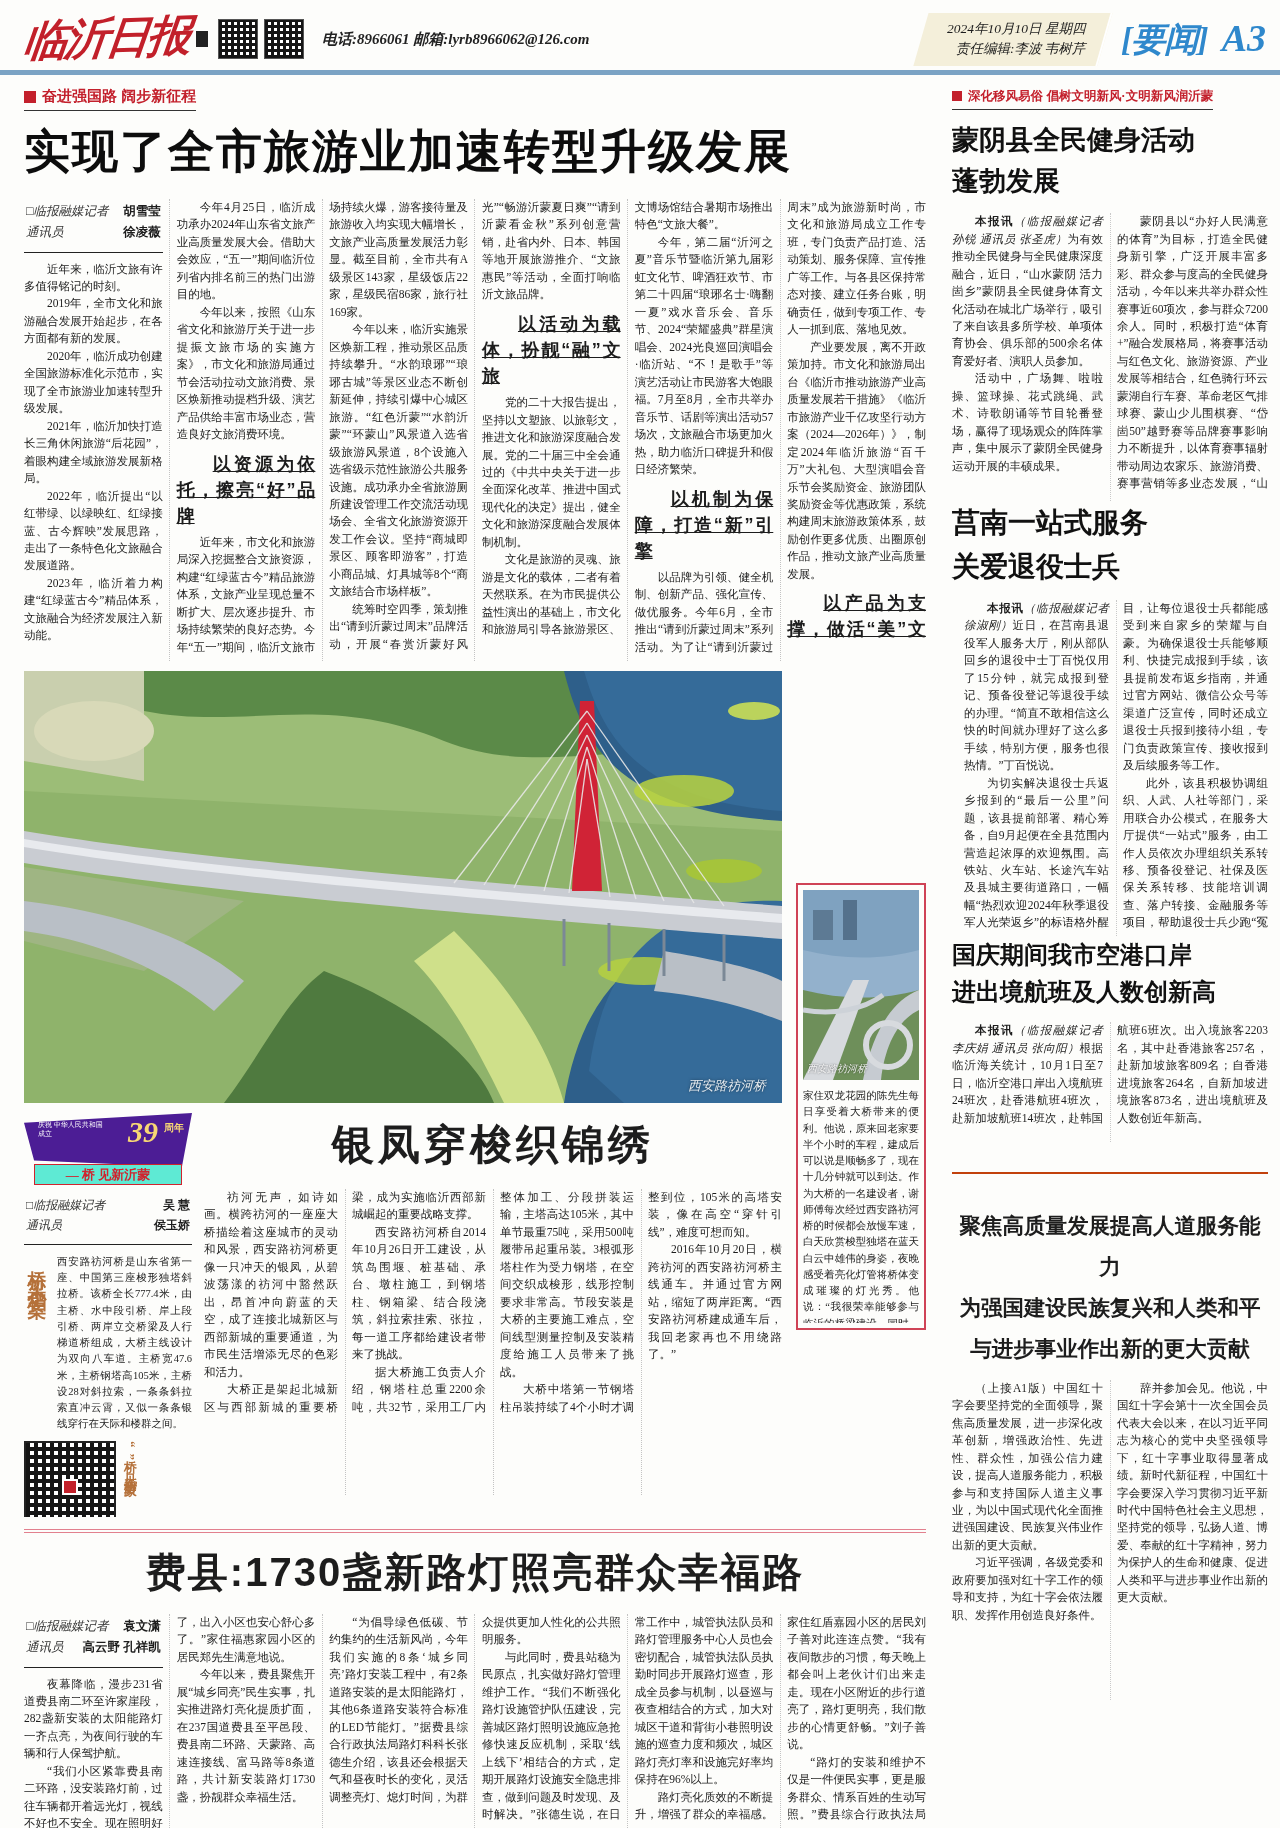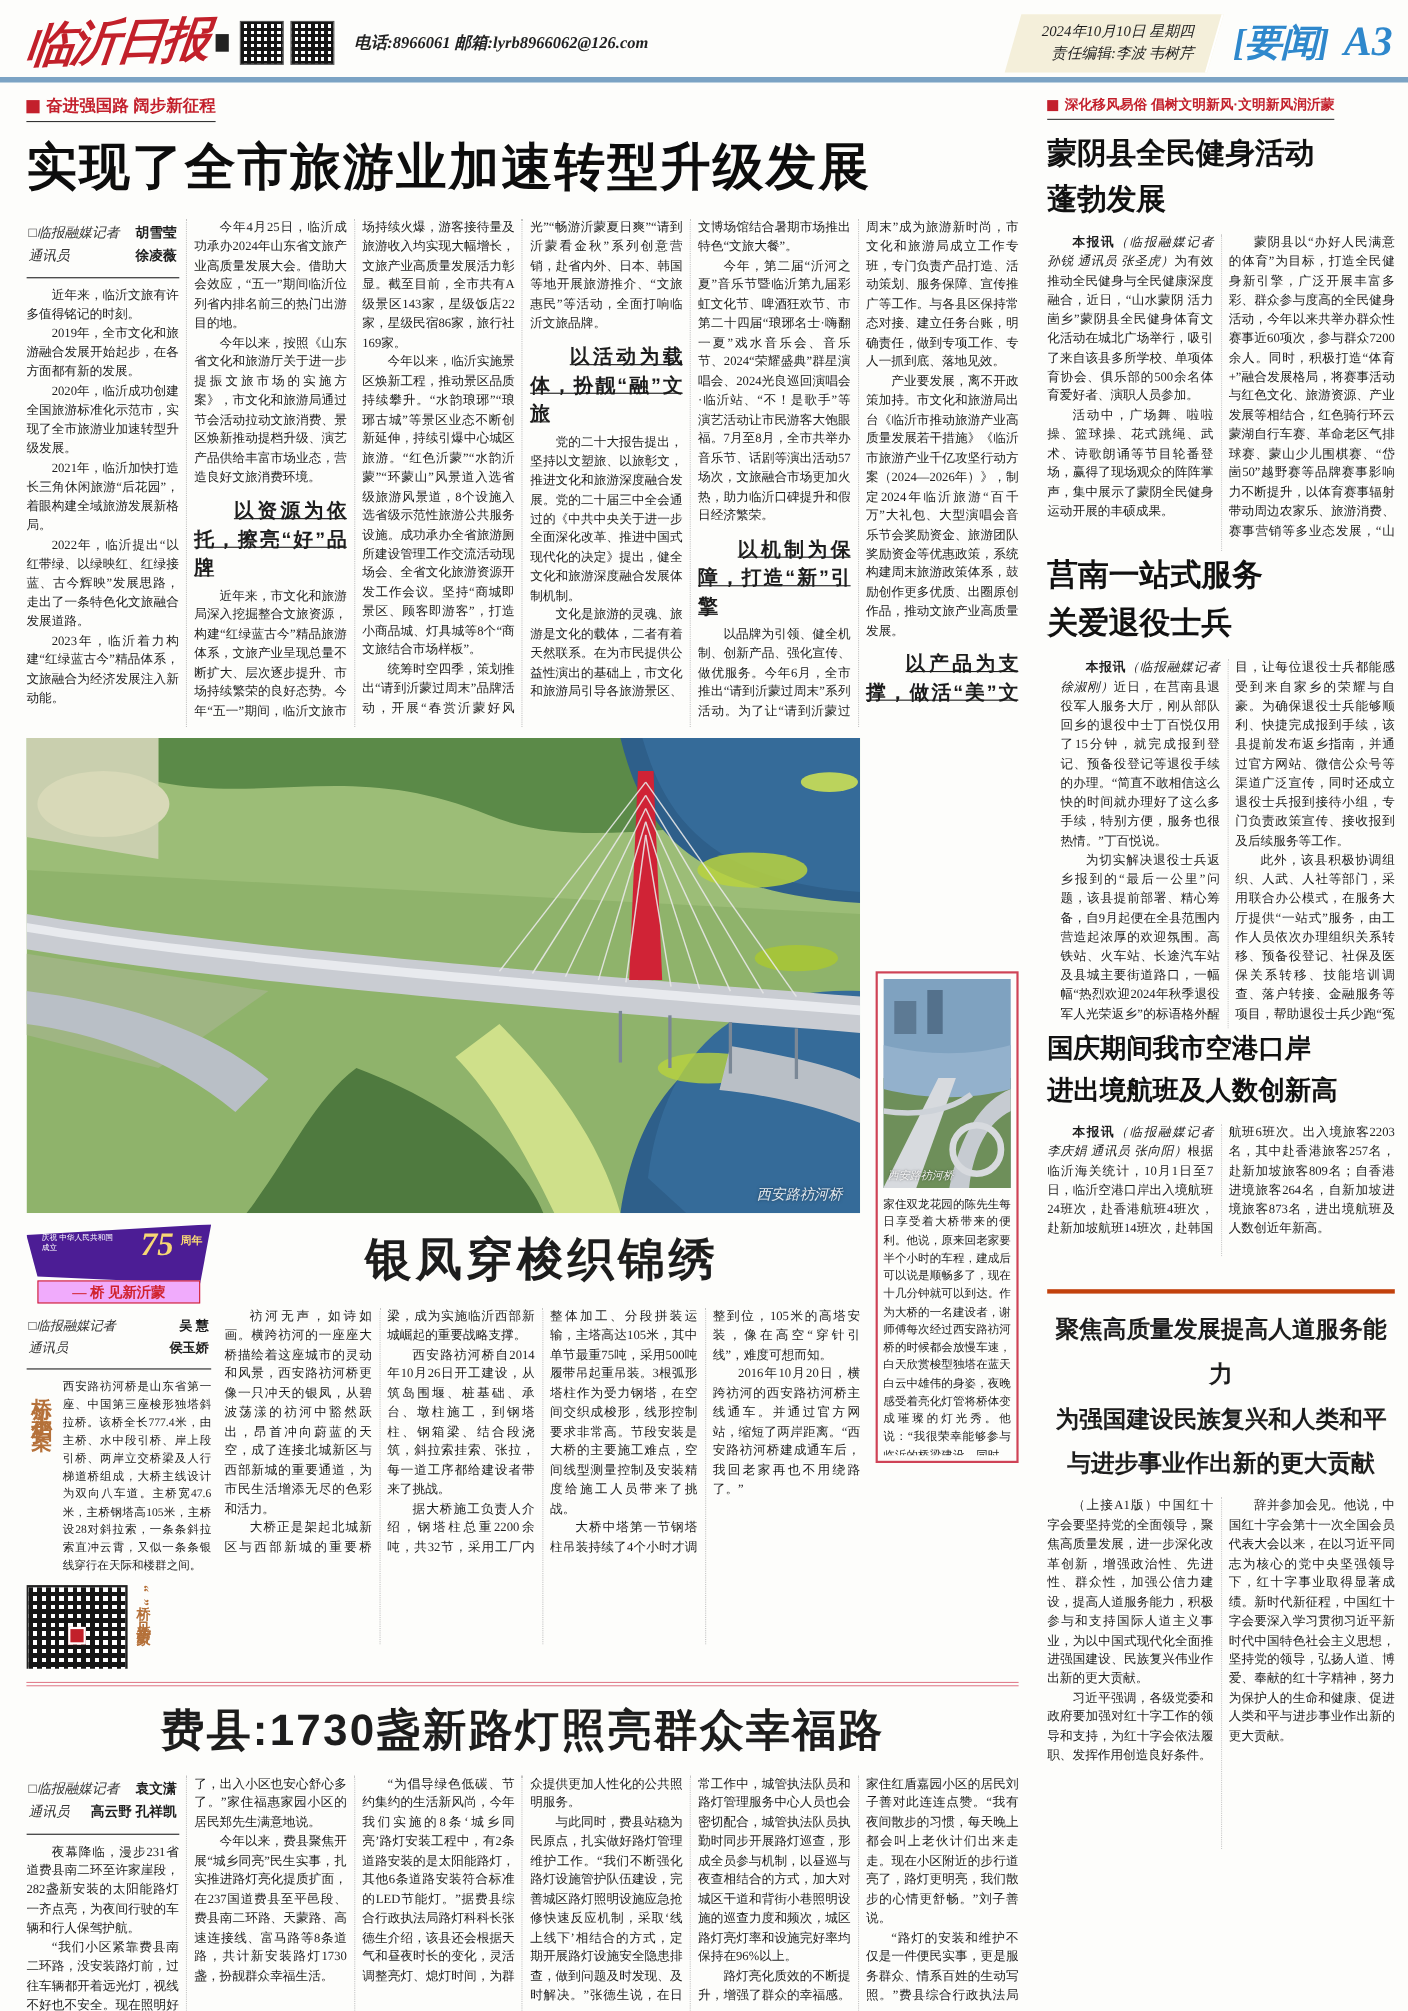--- a/index.html
+++ b/index.html
@@ -65,21 +65,21 @@
 
   
   .yinfeng { display:flex; gap:12px; margin-top:10px; height:404px; overflow:hidden; }
   .yf-sidebar { width:168px; }
   .banner { position:relative; height:72px; }
   .banner-flag { position:absolute; inset:0 0 18px 0; background:#4c1d95;
                  clip-path:polygon(0 18%,100% 0,94% 100%,6% 88%); color:#fff; padding:8px 12px 0 14px; }
   .b-small { display:block; font-size:7px; line-height:1.3; width:70px; }
   .b-75 { position:absolute; top:2px; right:34px; font-size:30px; font-weight:900; font-style:italic; color:#f7d774; }
   .b-zhou { position:absolute; top:8px; right:8px; font-size:10px; color:#f7d774; font-weight:bold; }
-  .banner-strip { position:absolute; left:10px; right:10px; bottom:0; background:#f0abfc; border:1px solid #d0232e;
+  .banner-strip { position:absolute; left:10px; right:10px; bottom:0; background:#5eead4; border:1px solid #d0232e;
                   color:#d0232e; font-weight:900; font-size:13px; text-align:center; line-height:1.5; }
   .yf-byline { border-bottom:1.5px solid #222; padding:6px 2px 8px; margin-top:4px; font-size:12px; }
   .archive { display:flex; gap:7px; margin-top:9px; }
   .archive-label { writing-mode:vertical-rl; font-size:19px; font-weight:bold; color:#b5713a;
                    letter-spacing:7px; font-family:"Liberation Sans",sans-serif; padding-top:2px; }
   .archive-text { font-size:10.5px; line-height:1.55; text-align:justify; flex:1; }
   .qr-row { display:flex; gap:5px; margin-top:8px; align-items:flex-start; }
   .qr-big { width:92px; height:92px; border:2px solid #222;
             background:
               repeating-linear-gradient(0deg,#151515 0 4px,rgba(255,255,255,0) 4px 8px),
@@ -106,21 +106,21 @@
             line-height:1.52; text-align:justify; overflow:hidden; }
   .r-body p { text-indent:2em; margin:0; }
   .r-body p.lead-p { text-indent:2em; }
   .r-body .bx { font-weight:bold; font-family:"Liberation Sans",sans-serif; }
   .r-body .src { font-style:italic; }
   .mengyin-body { height:288px; }
   .junan-head { margin-top:46px; }
   .junan-body { height:336px;margin-left:12px; }
   .guoqing-head { margin-top:64px; }
   .guoqing-body { height:120px; }
-  .redcross { border-top:4px solid #c2410c; margin-top:30px; padding-top:12px; }
+  .redcross { border-top:2px solid #c2410c; margin-top:30px; padding-top:32px; }
   .rc-head { font-family:"Liberation Sans",sans-serif; font-size:21.5px; font-weight:800;
              text-align:center; line-height:1.9; margin-bottom:10px; }
   .redcross-body { height:320px; }
 </style>
 </head>
 <body>
 
 <div class="masthead">
   <span class="logo">临沂日报</span>
   <span class="seal"></span>
@@ -233,21 +233,21 @@
             </g>
           </svg>
           <span class="photo-cap">西安路祊河桥</span>
         </div>
 
         <div class="yinfeng">
           <div class="yf-sidebar">
             <div class="banner">
               <div class="banner-flag">
                 <span class="b-small">庆祝 中华人民共和国成立</span>
-                <span class="b-75">75</span>
+                <span class="b-75">39</span>
                 <span class="b-zhou">周年</span>
               </div>
               <div class="banner-strip">— 桥 见新沂蒙</div>
             </div>
             <div class="yf-byline">
               <div class="byline-row">
                 <span class="lbl"><span>□</span><span>临报融媒记者</span></span>
                 <span class="nm">吴  慧</span>
               </div>
               <div class="byline-row">

